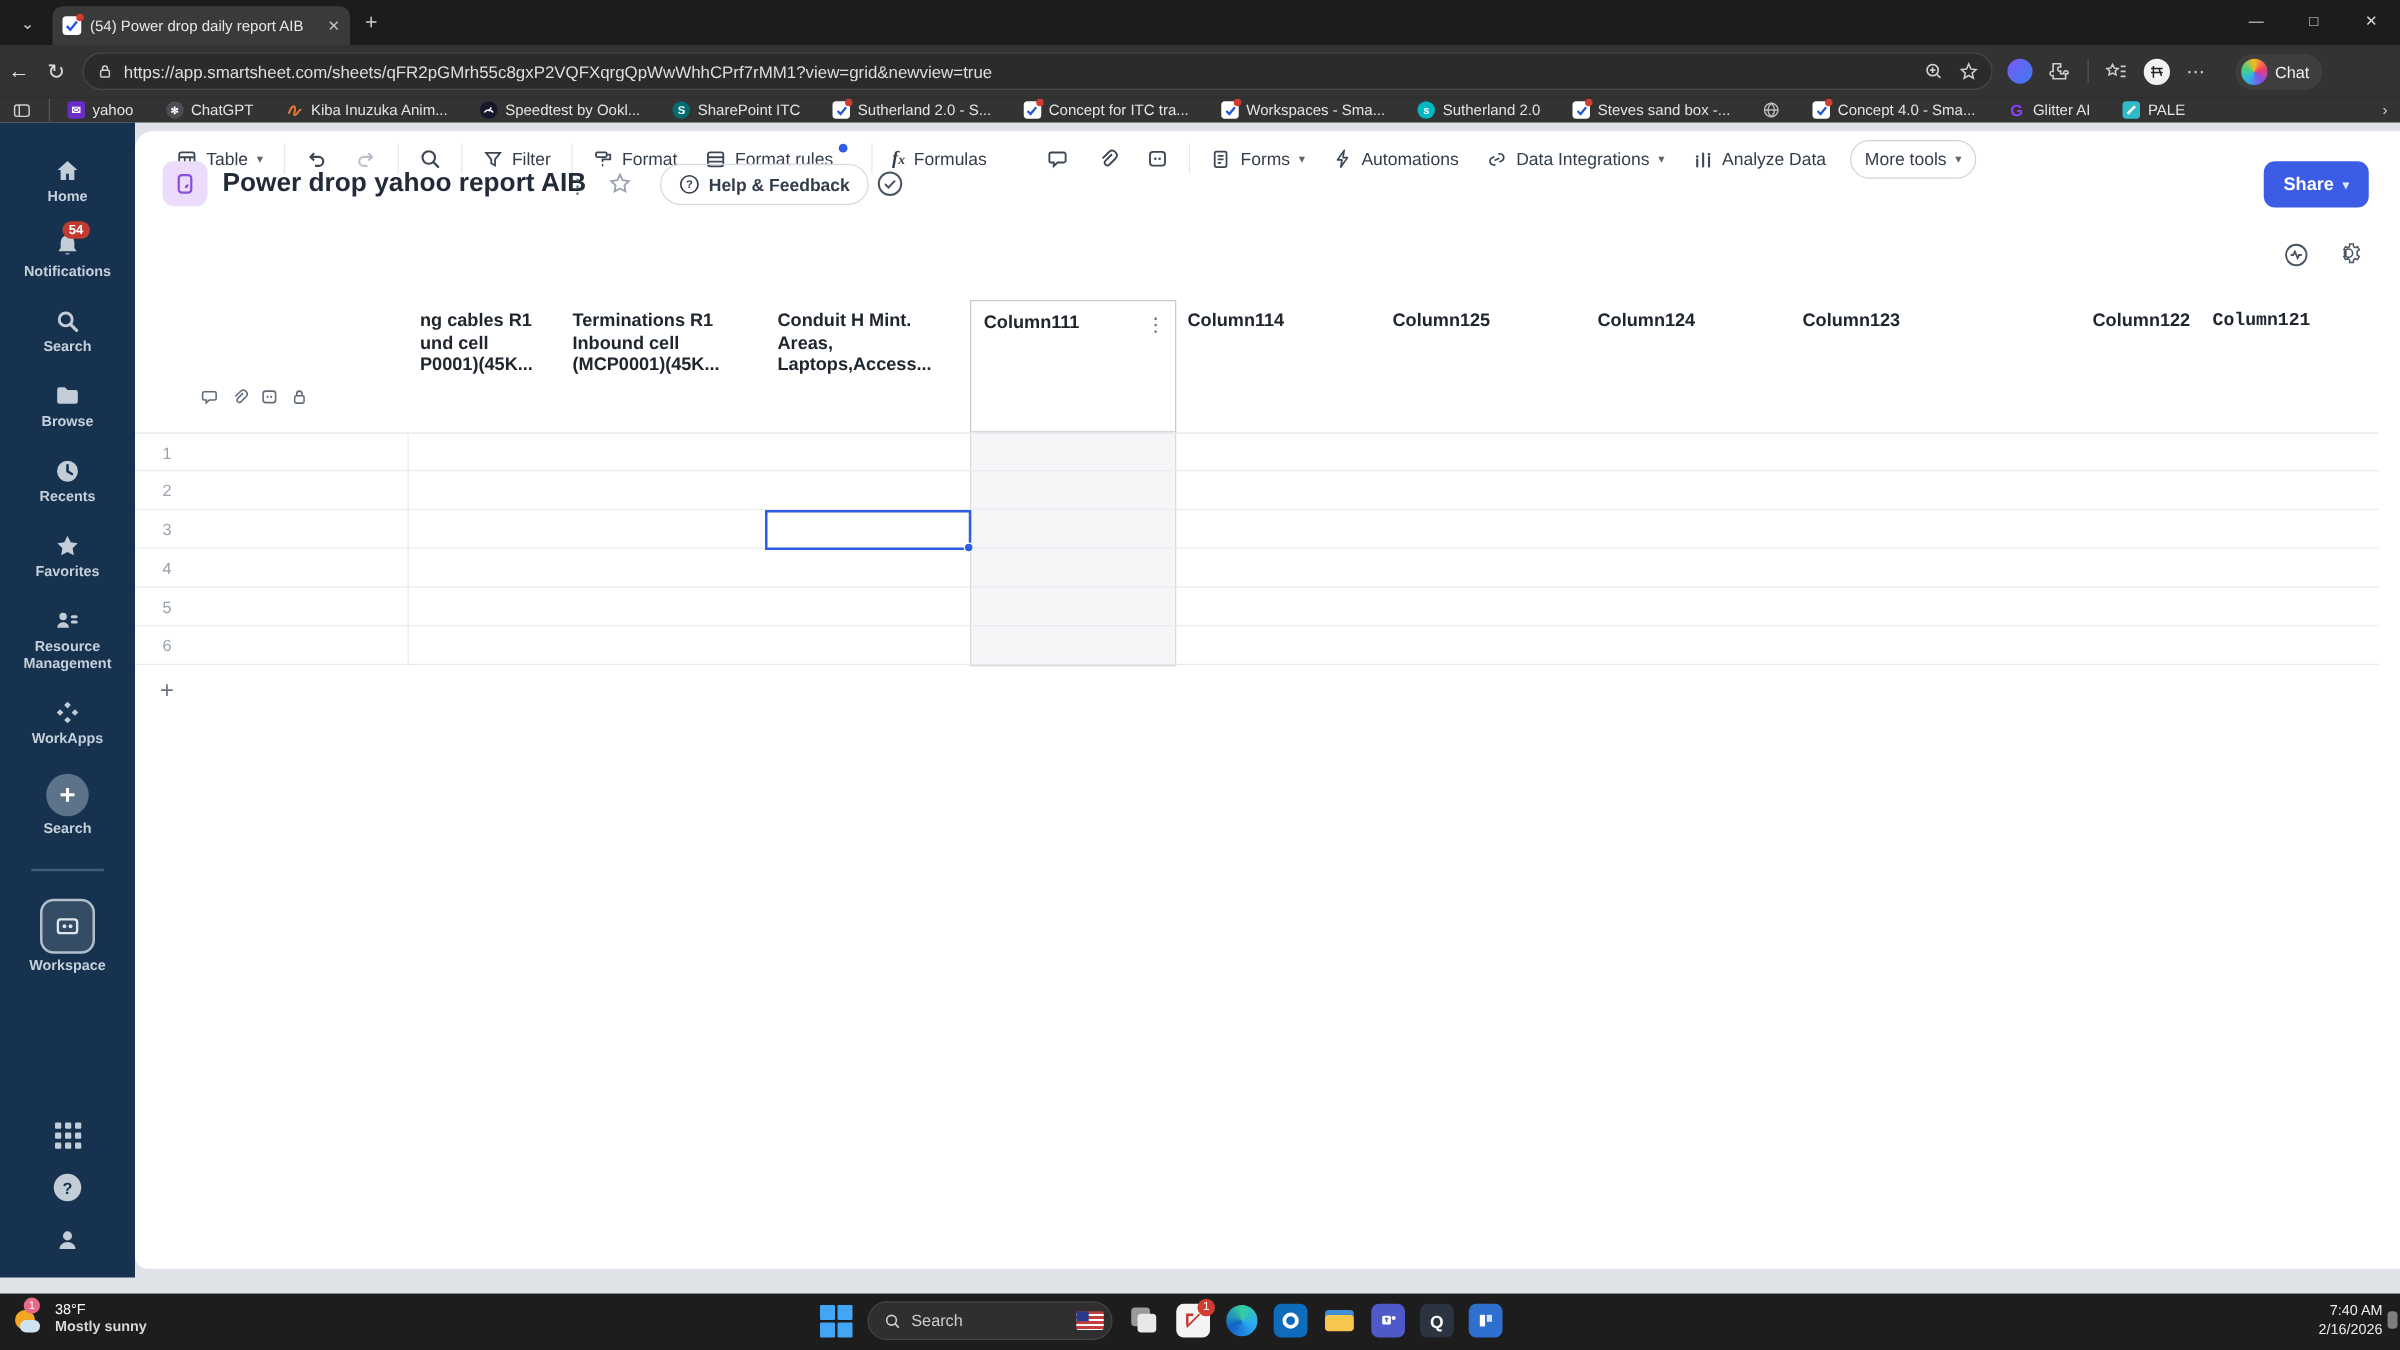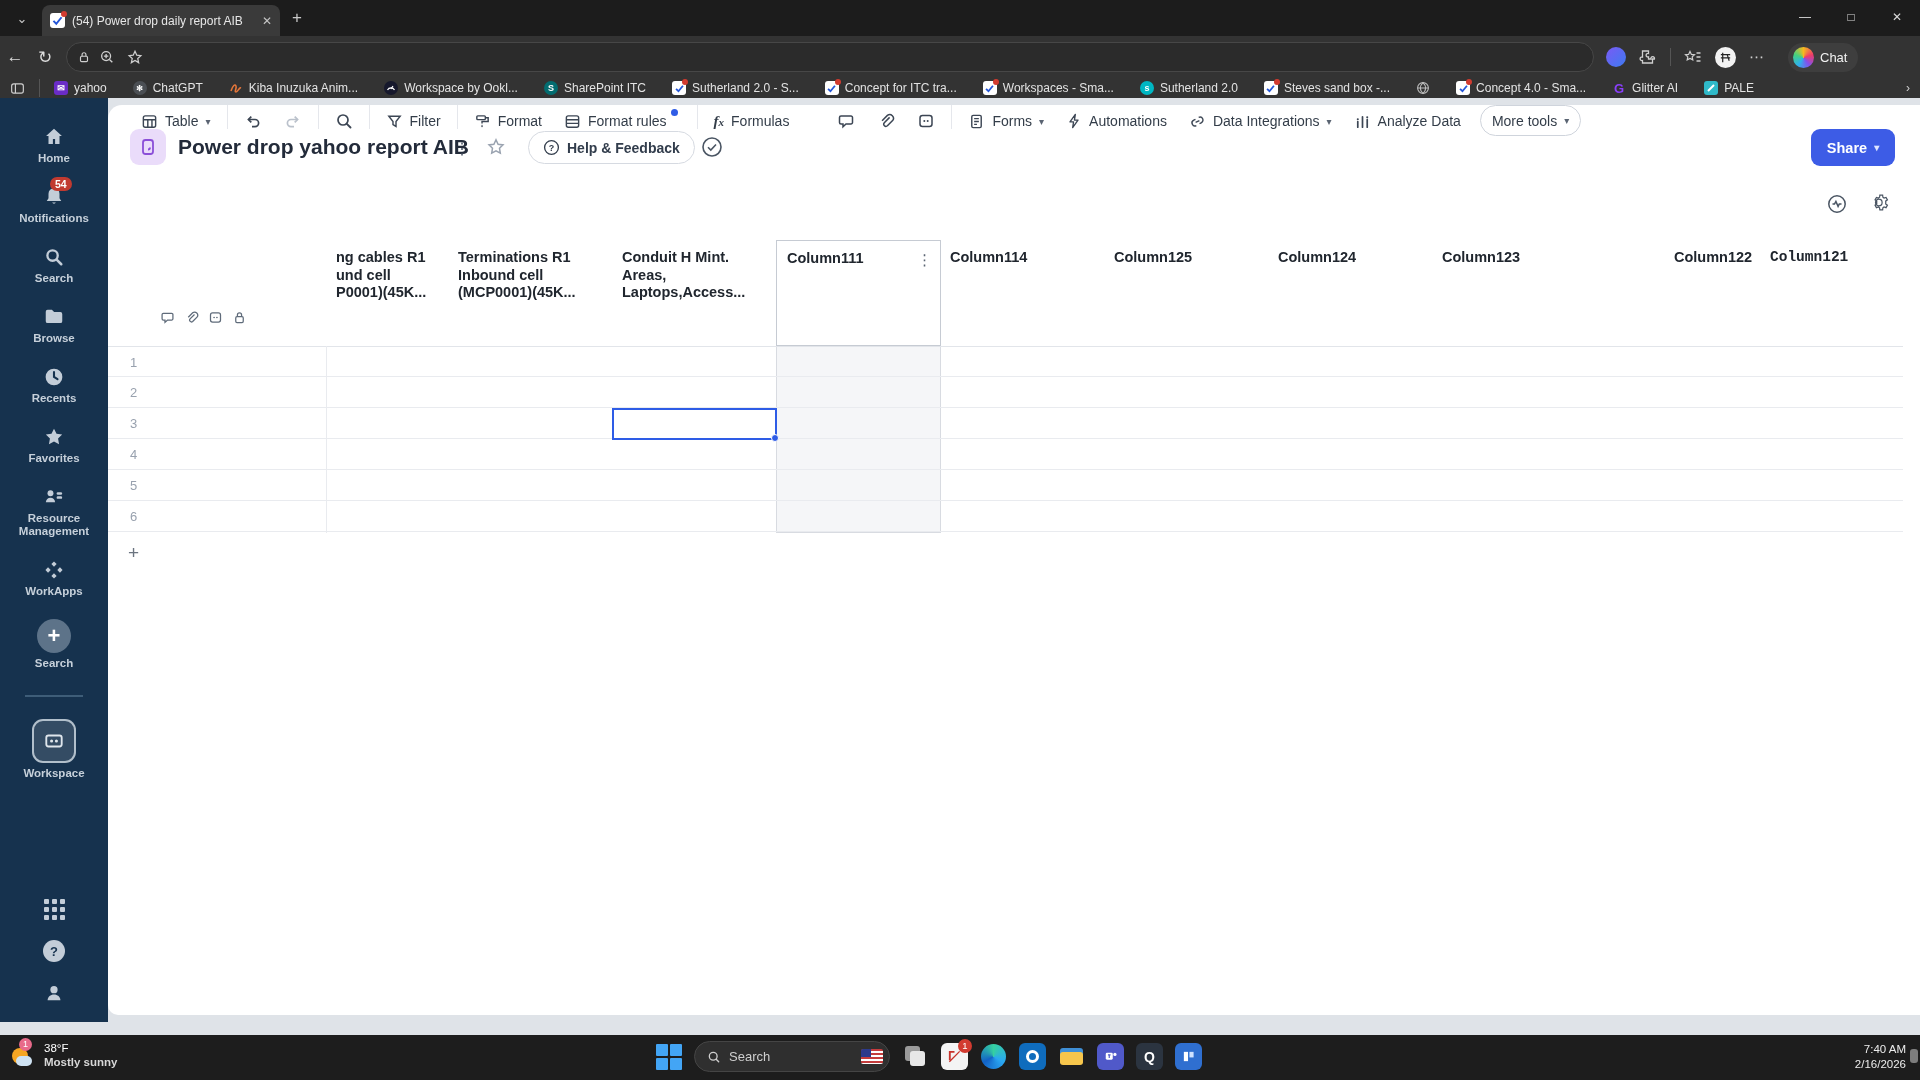--- a/index.html
+++ b/index.html
@@ -54,21 +54,21 @@
   .sheet-ico { left:22px; top:24px; width:36px; height:36px; border-radius:9px; background:#eadcfa; display:flex; align-items:center; justify-content:center; }
   .sheet-title { left:70px; top:30px; font-size:21px; font-weight:bold; color:#232b3a; }
   .kebab { color:#5a6472; font-size:16px; letter-spacing:0; }
   .title-kebab { left:346px; top:34px; }
   .title-star { left:378px; top:32px; }
   .helppill { left:420px; top:26px; height:33px; border:1px solid #d6dae1; border-radius:17px; display:flex; align-items:center; gap:7px; padding:0 14px; color:#323d4c; font-size:14px; font-weight:bold; }
   .save-check { left:592px; top:30px; }
   .sharebtn { left:1703px; top:24px; width:84px; height:37px; background:#3d5ce6; border-radius:9px; color:#fff; font-size:14.5px; font-weight:bold; display:flex; align-items:center; justify-content:center; gap:7px; }
 
   
-  #toolbar { left:0px; top:80px; width:1581px; height:44px; display:flex; align-items:flex-start; padding-left:22px; color:#333d49; font-size:14px; }
+  #toolbar { left:0px; top:80px; width:1581px; height:44px; display:flex; align-items:center; padding-left:22px; color:#333d49; font-size:14px; }
   .tbtn { display:flex; align-items:center; gap:7px; padding:0 11px; height:32px; border-radius:6px; white-space:nowrap; }
   .tsep { width:1px; height:24px; background:#e5e7ec; margin:0 5px; }
   .chev { font-size:10px; color:#5a6472; }
   .bluedot { width:7px; height:7px; background:#2f5ce6; border-radius:50%; position:relative; top:-9px; left:-3px; }
   .morepill { border:1px solid #cfd4dc; border-radius:16px; height:31px; }
   .tb-right { position:absolute; right:28px; top:88px; display:flex; gap:22px; }
 
   
   .colheader { position:absolute; top:135px; height:106px; padding:9px 10px 0; font-size:14.5px; font-weight:bold; color:#20262e; line-height:17.5px; white-space:pre-line; overflow:hidden; }
   .selcol-head { left:668px; top:135px; width:165px; height:106px; background:#fff; border:1px solid #c6cbd3; }
@@ -128,20 +128,21 @@
 </div>
 
 <div id="navbar" class="abs">
   <div class="navic">←</div>
   <div class="navic">↻</div>
   <div class="urlpill">
     <svg width="14" height="14" viewBox="0 0 18 18">
         <rect x="4.5" y="8" width="9" height="7" rx="1.5" fill="none" stroke="#cfcfcf" stroke-width="1.5"></rect>
         <path d="M6.5 8V6a2.5 2.5 0 0 1 5 0v2" fill="none" stroke="#cfcfcf" stroke-width="1.5"></path>
       </svg>
+    <span class="urltext">https://app.smartsheet.com/sheets/qFR2pGMrh55c8gxP2VQFXqrgQpWwWhhCPrf7rMM1?view=grid&amp;newview=true</span>
     <span class="pill-right">
       <svg width="16" height="16" viewBox="0 0 18 18">
           <circle cx="8" cy="8" r="5" fill="none" stroke="#cfcfcf" stroke-width="1.5"></circle>
           <path d="M8 5.5v5M5.5 8h5M12 12l3 3" stroke="#cfcfcf" stroke-width="1.5" fill="none"></path>
         </svg>
       <svg width="16" height="16" viewBox="0 0 18 18">
           <path d="M9 2.5 11 7l4.6.5-3.5 3.2 1 4.6L9 12.8 4.9 15.3l1-4.6L2.4 7.5 7 7z" fill="none" stroke="#cfcfcf" stroke-width="1.4"></path>
         </svg>
     </span>
   </div>
@@ -190,21 +191,21 @@
         </svg>
       </span>
       <span>Kiba Inuzuka Anim...</span>
     </div>
     <div class="bm">
       <span class="bm-ico" style="background: rgb(22, 24, 44); border-radius: 50%;">
         <svg width="10" height="10" viewBox="0 0 10 10">
           <path d="M1.5 7a4 4 0 0 1 7 0M5 6 7 3" fill="none" stroke="#fff" stroke-width="1.2"></path>
         </svg>
       </span>
-      <span>Workspace by Ookl...</span>
+      <span>Speedtest by Ookl...</span>
     </div>
     <div class="bm">
       <span class="bm-ico" style="background: rgb(3, 108, 112); border-radius: 50%;">S</span>
       <span>SharePoint ITC</span>
     </div>
     <div class="bm">
       <span class="bm-ico" style="background: rgb(255, 255, 255);">
         <svg width="11" height="11" viewBox="0 0 16 16">
           <path d="M3 8.5 6.5 12 13 4" stroke="#2456d8" stroke-width="2.6" fill="none"></path>
         </svg>

